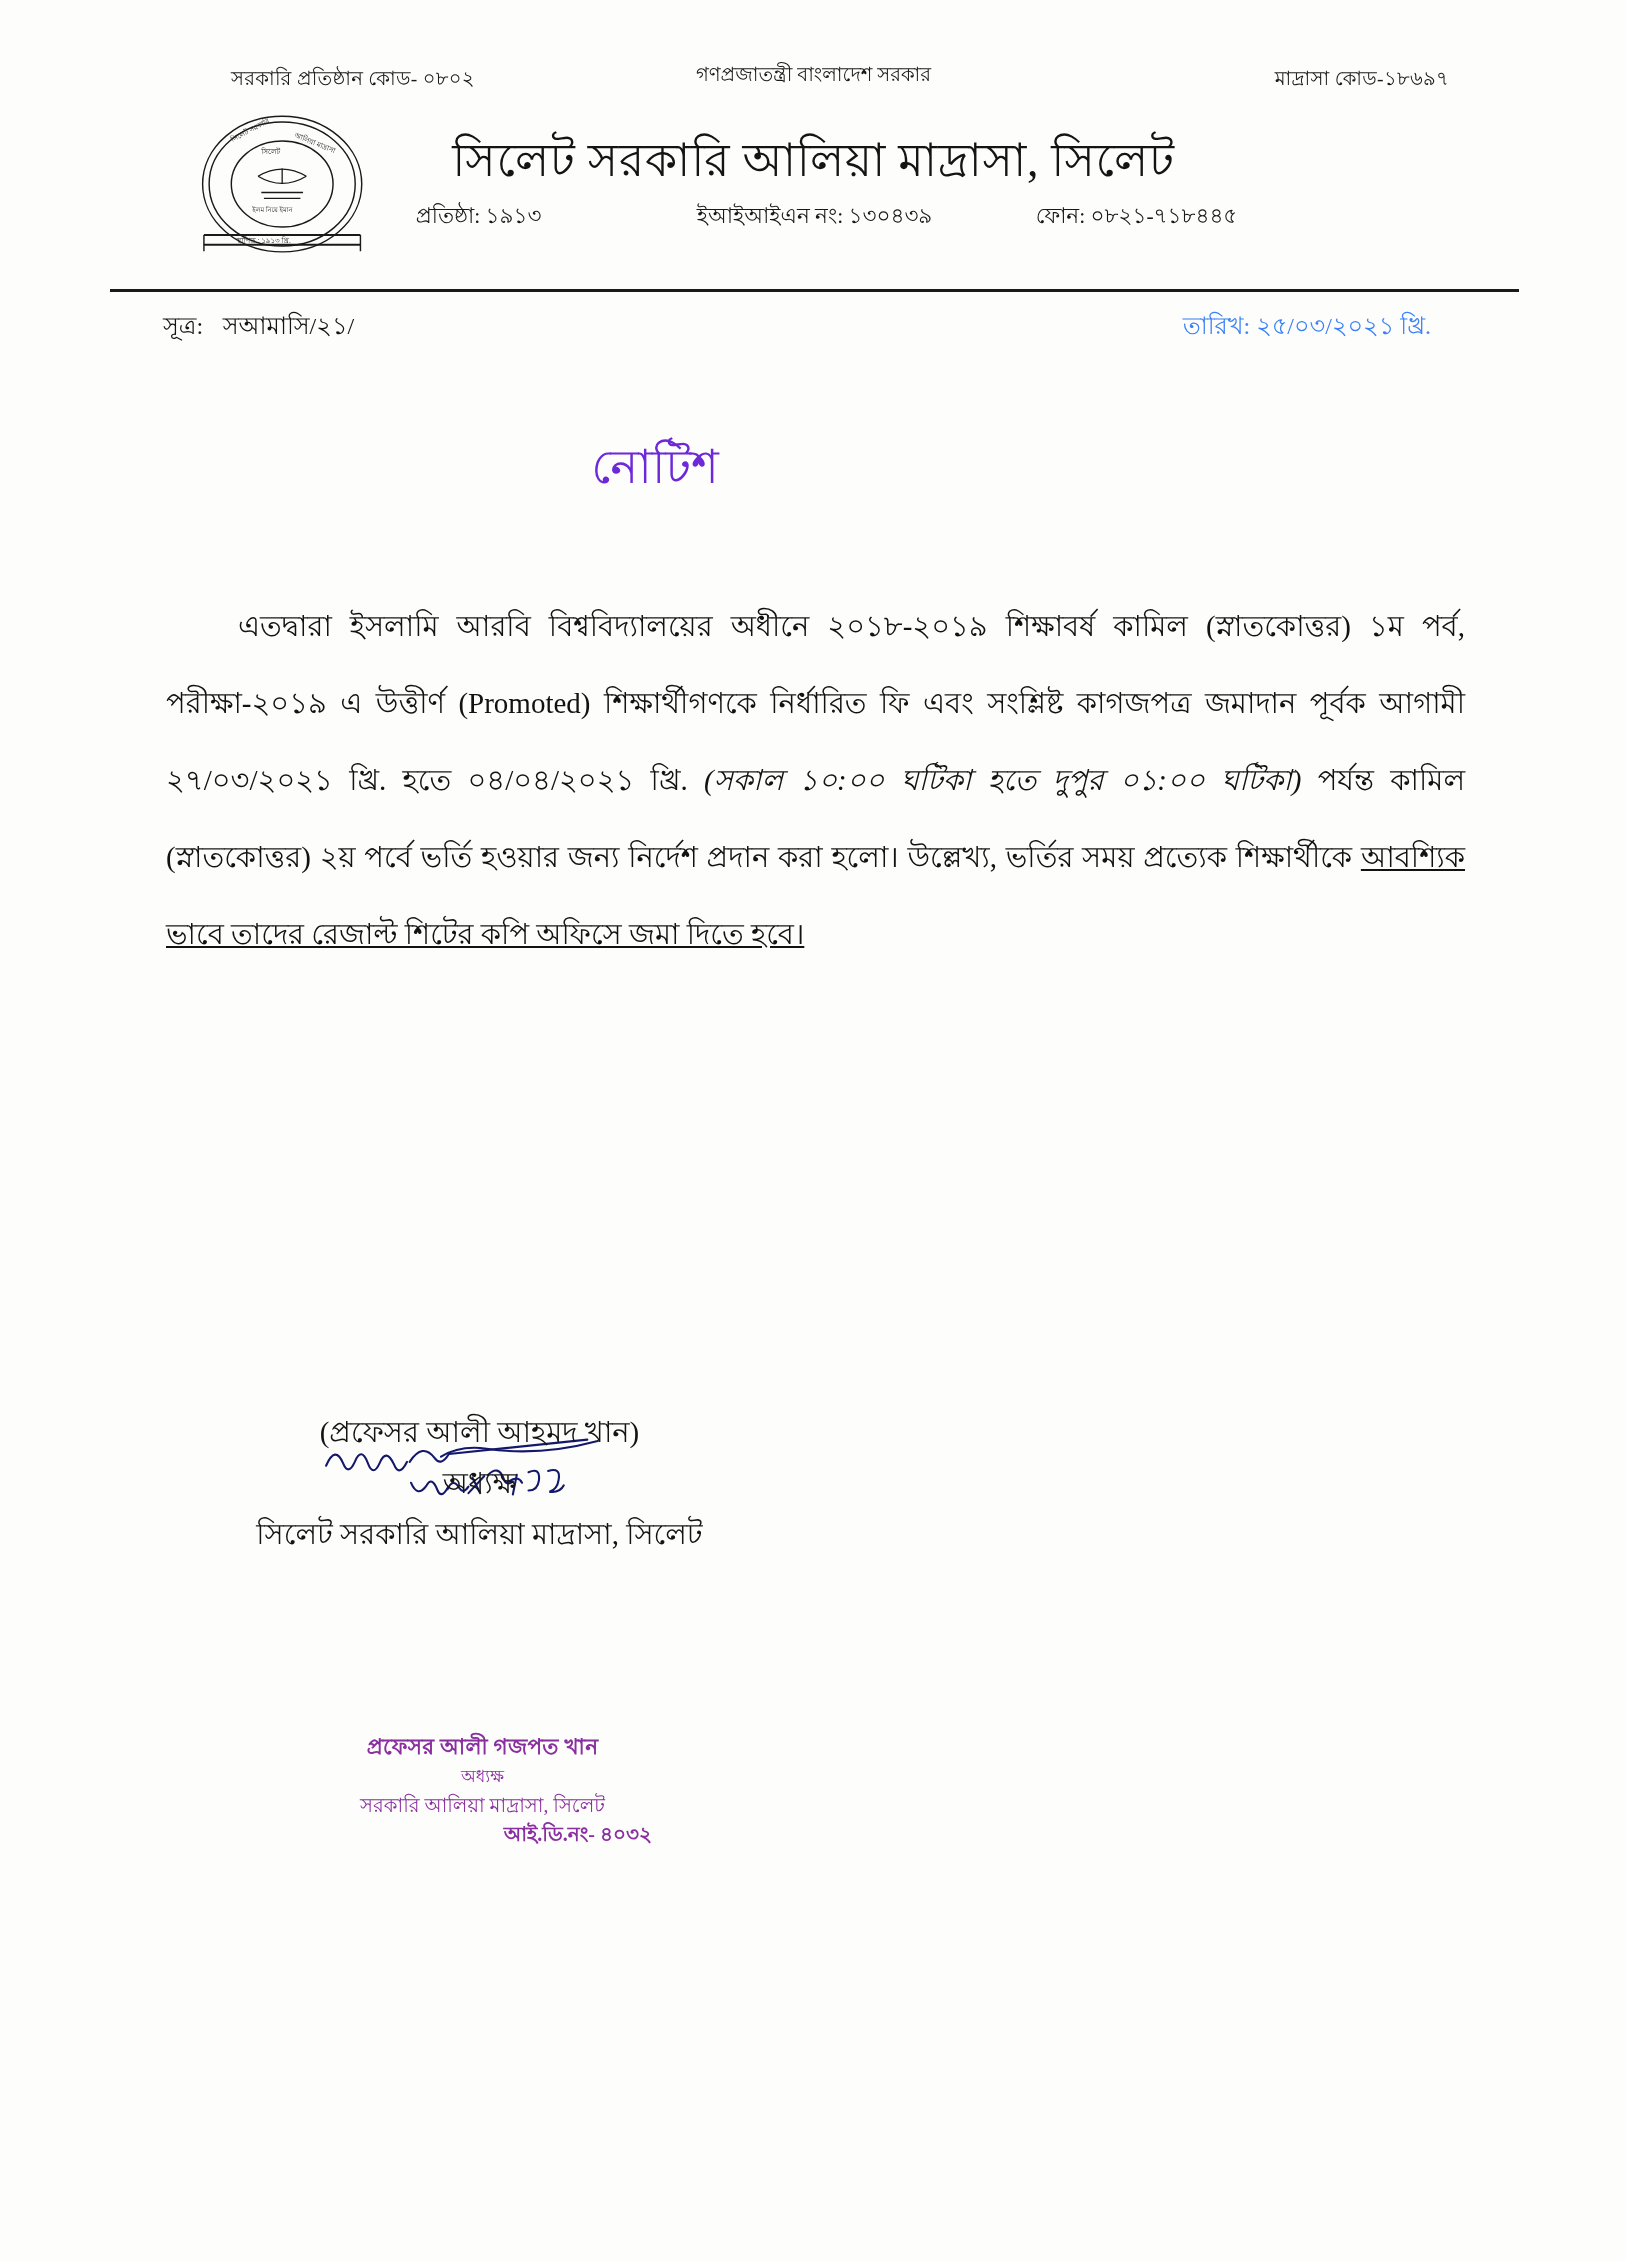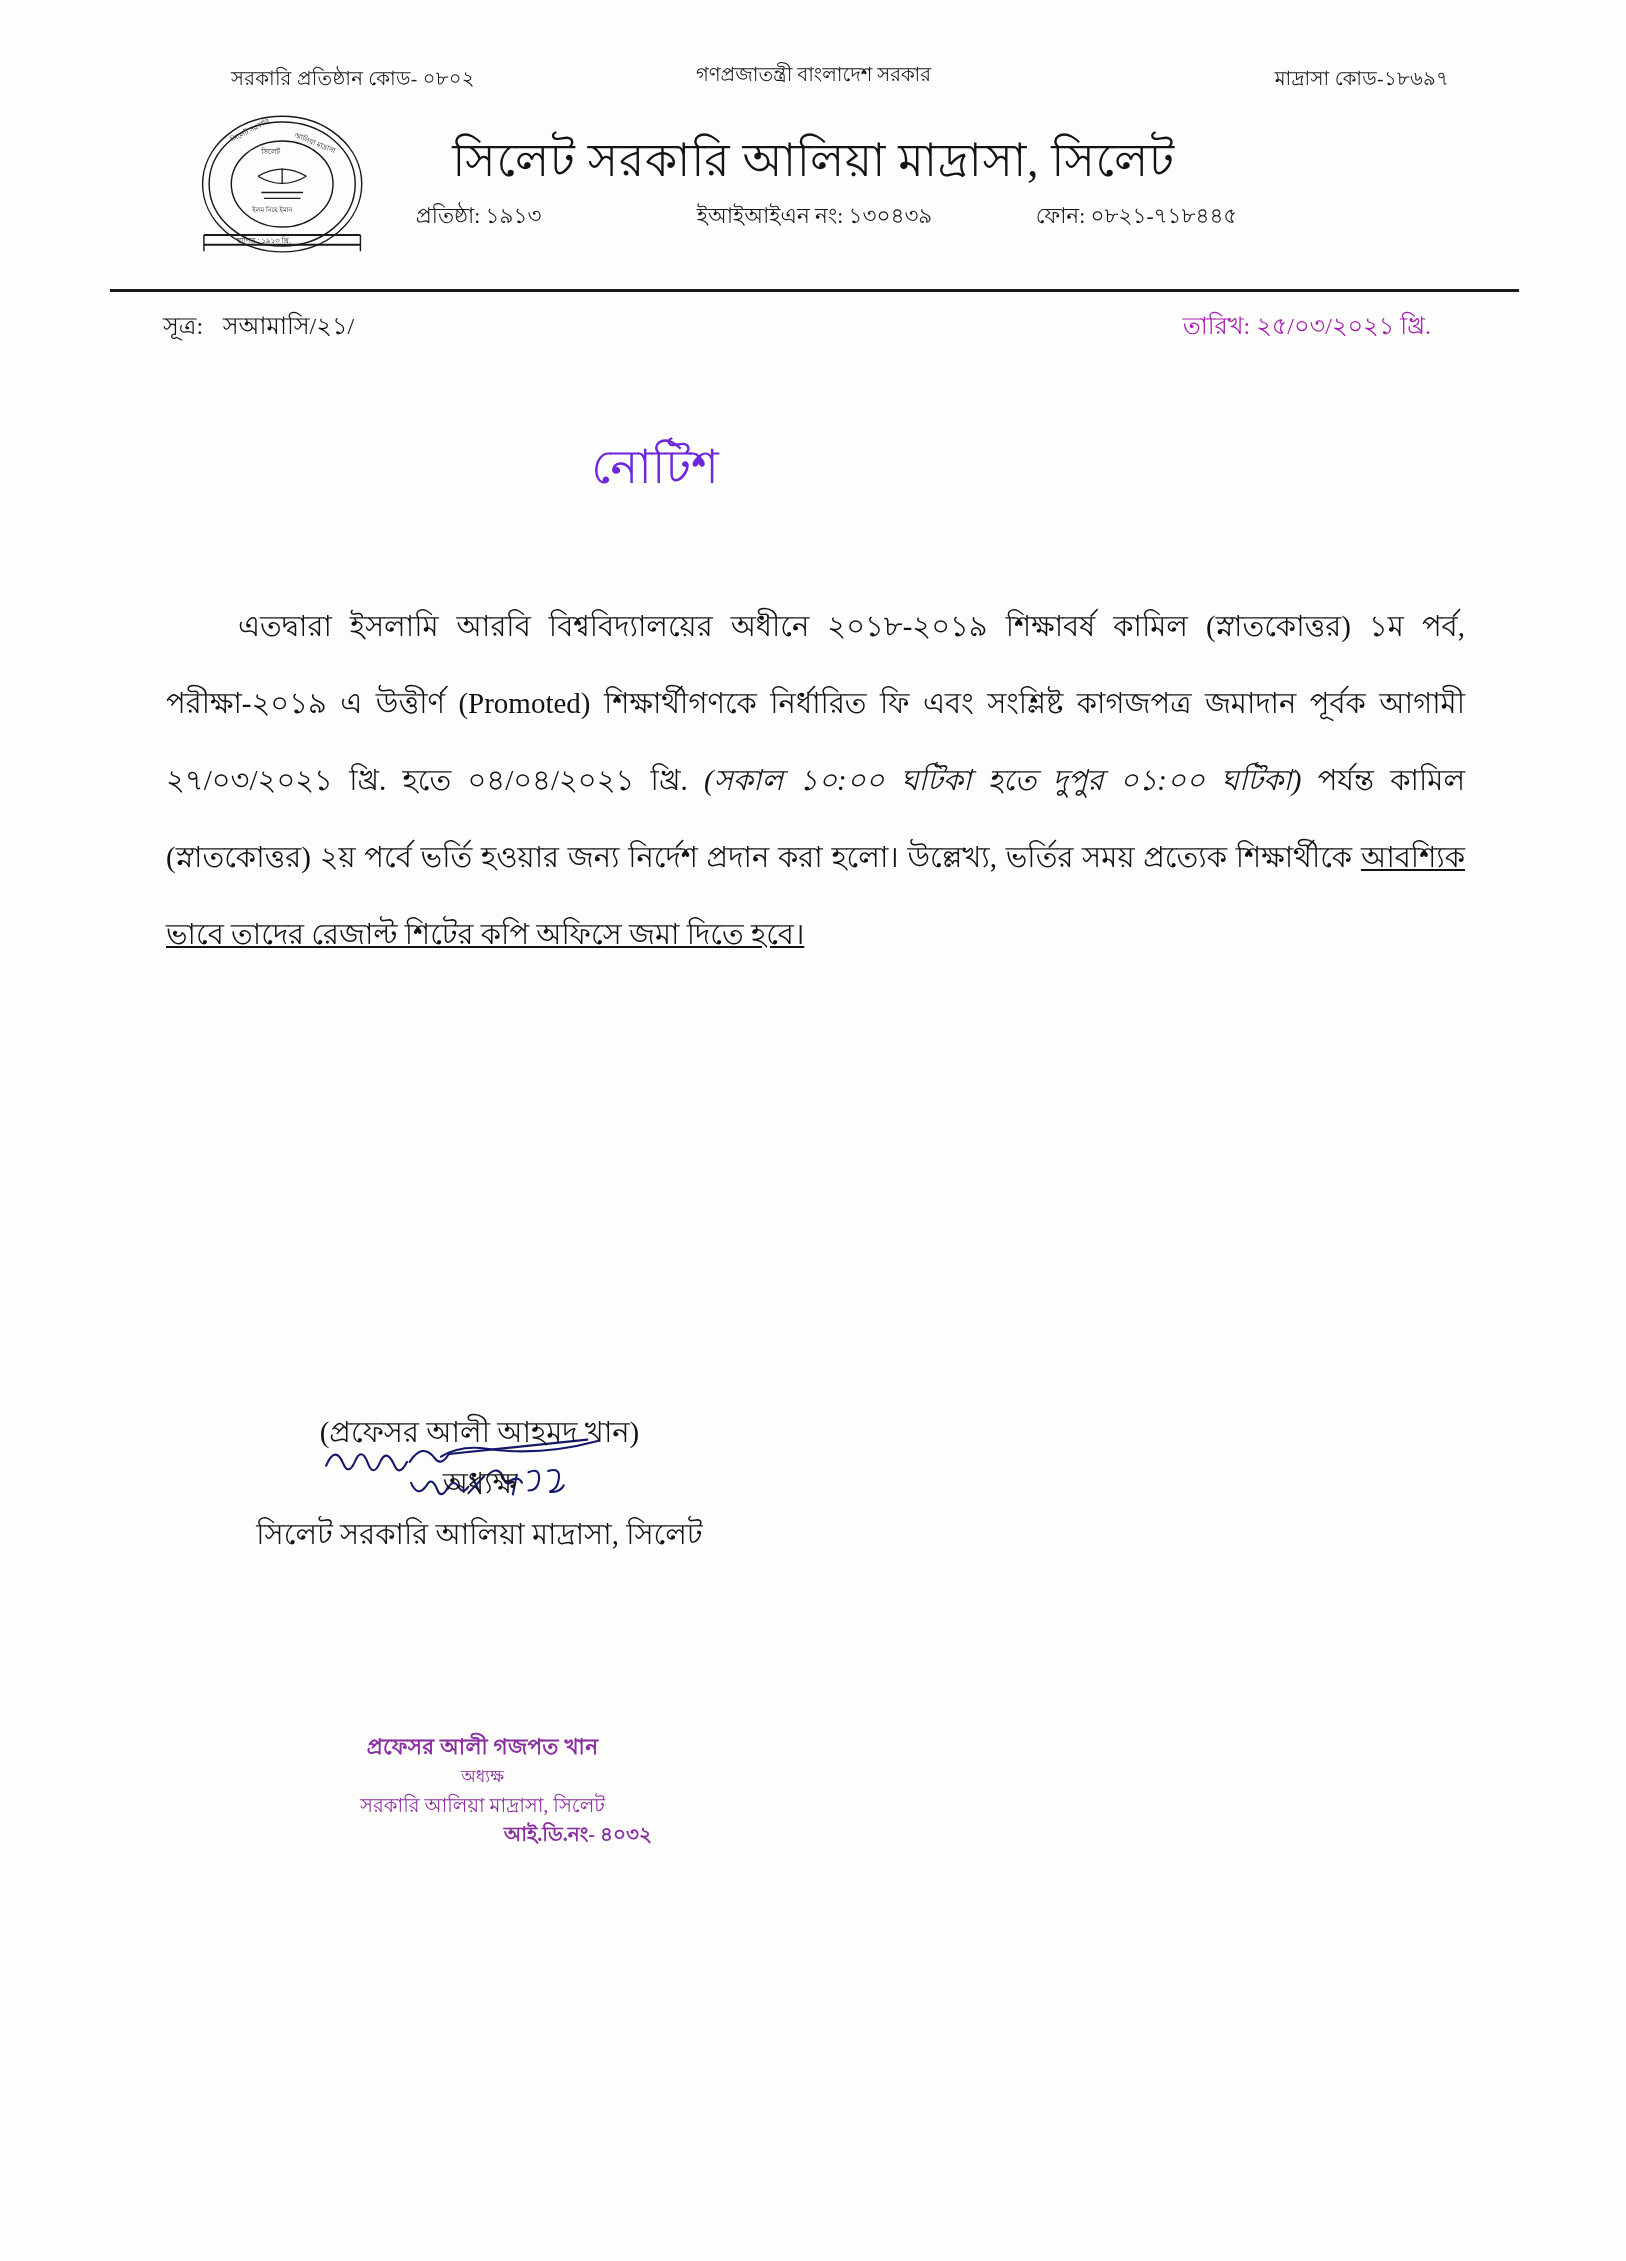--- a/index.html
+++ b/index.html
@@ -126,21 +126,21 @@
     top: 307px;
     font-size: 24px;
     color: #141414;
   }
   .ref-left .label { margin-right: 19.6px; }
   .date-right {
     position: absolute;
     right: 196px;
     top: 307px;
     font-size: 24px;
-    color: #a21caf;
+    color: #3b82f6;
   }
 
   
   .notice-title {
     position: absolute;
     left: 0;
     top: 431px;
     width: 1310px;
     text-align: center;
     font-size: 47px;

